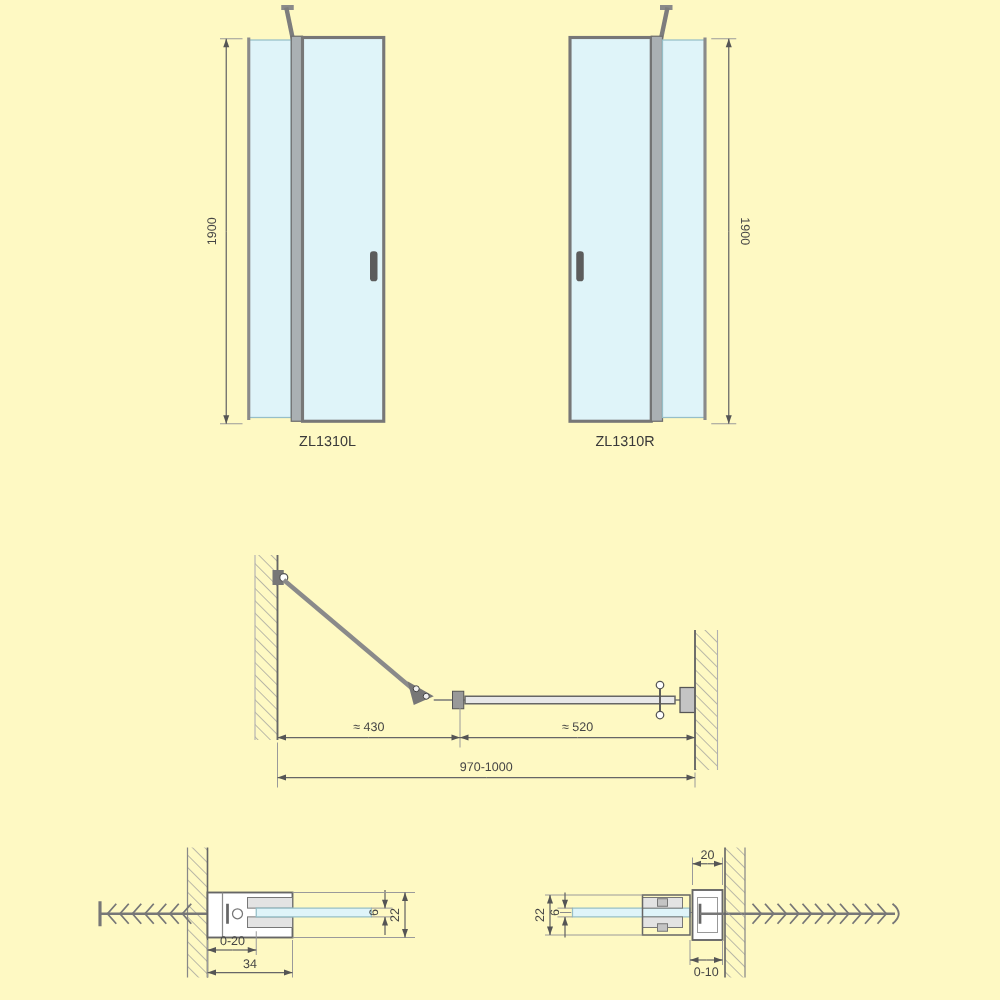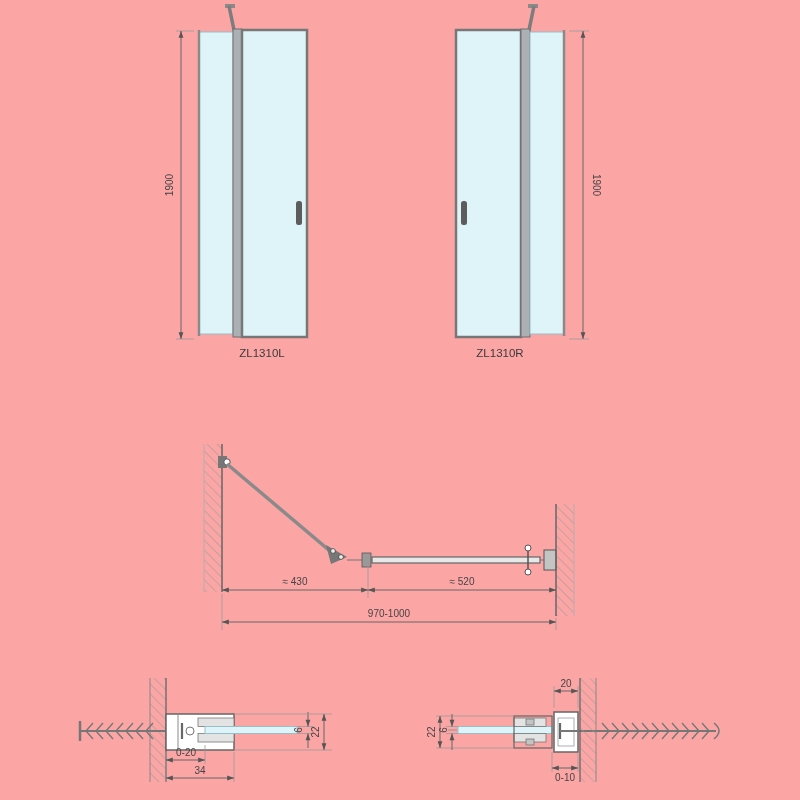--- a/index.html
+++ b/index.html
@@ -1,16 +1,16 @@
 <!DOCTYPE html>
 <html><head>
 <meta charset="utf-8">
 <style>
   html,body{margin:0;padding:0;background:#ffffff;}
-  .page{width:800px;height:800px;background:#fca5a5;position:relative;overflow:hidden;}
+  .page{width:800px;height:800px;background:#fef9c3;position:relative;overflow:hidden;}
   svg{display:block;}
   .ext{stroke:#9a9a9a;stroke-width:0.8;fill:none;}
   .dim{stroke:#666;stroke-width:1;fill:none;}
   .dimtext{font-family:"Liberation Sans",sans-serif;font-size:10px;fill:#454545;}
   .label{font-family:"Liberation Sans",sans-serif;font-size:11.5px;fill:#3a3a3a;}
   .glass{stroke:#96bfc8;stroke-width:1;}
   .metal{fill:#aab0b3;stroke:#6e6e6e;stroke-width:1;}
   .jaw{fill:#e3e3e3;stroke:#777;stroke-width:0.8;}
   .mech{stroke:#777;stroke-width:1.4;fill:none;}
 </style>

